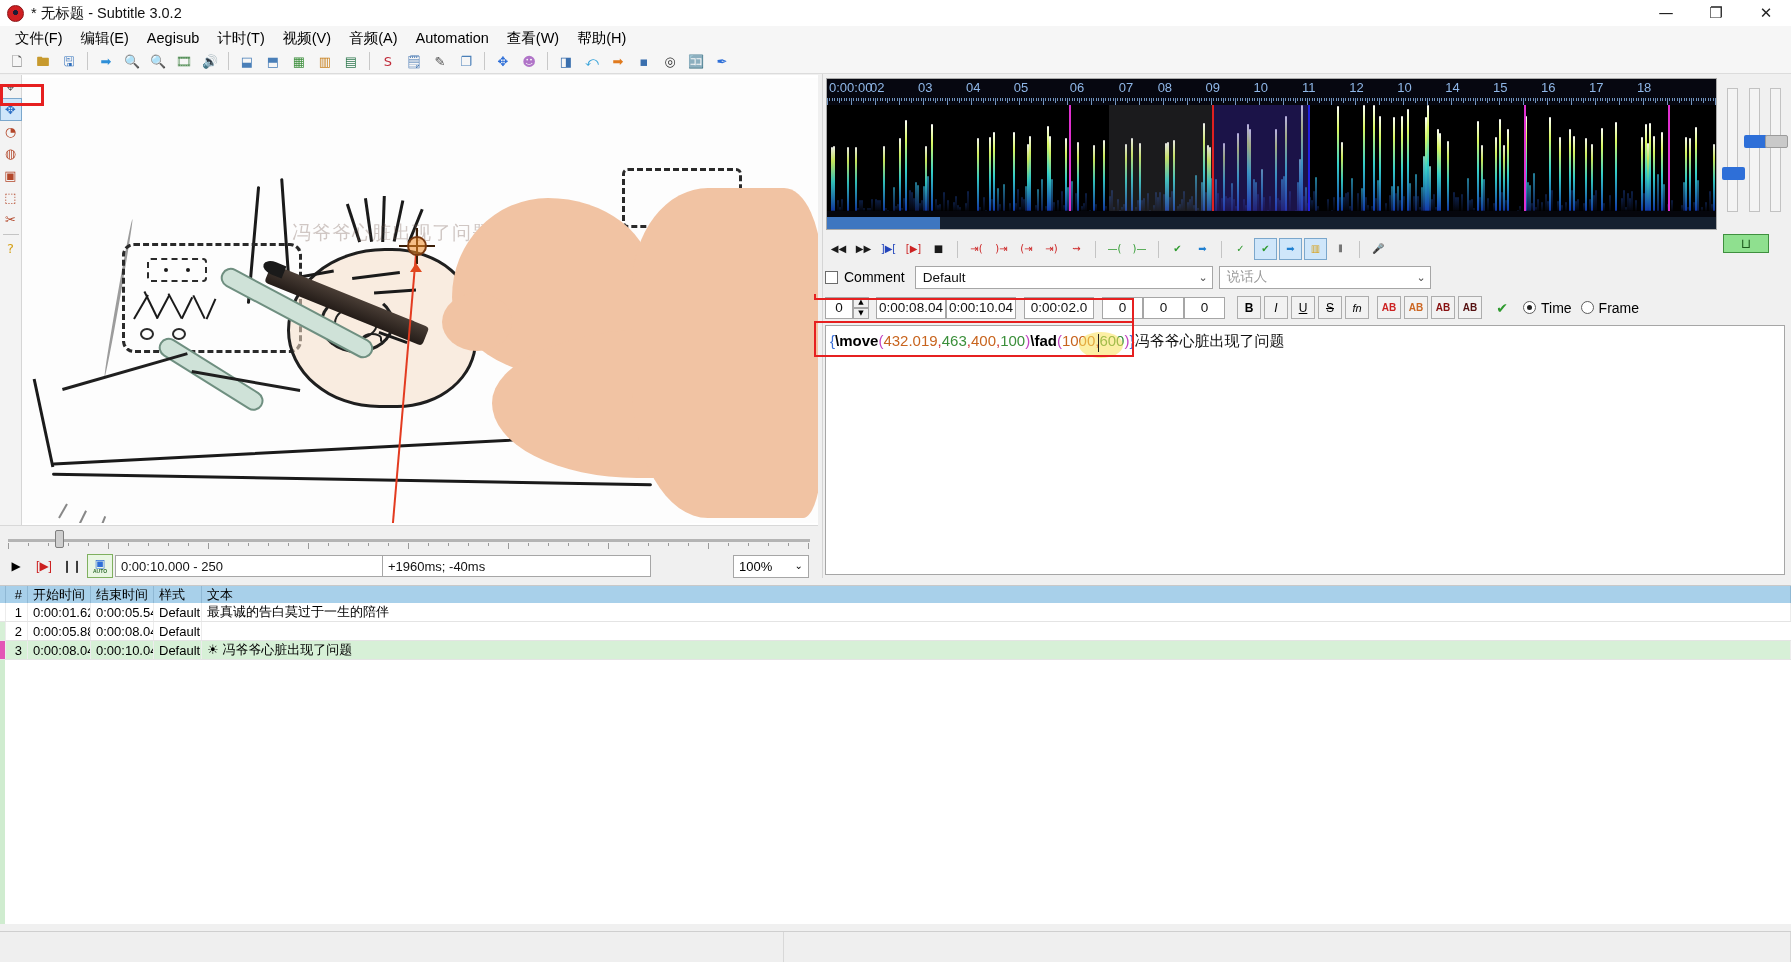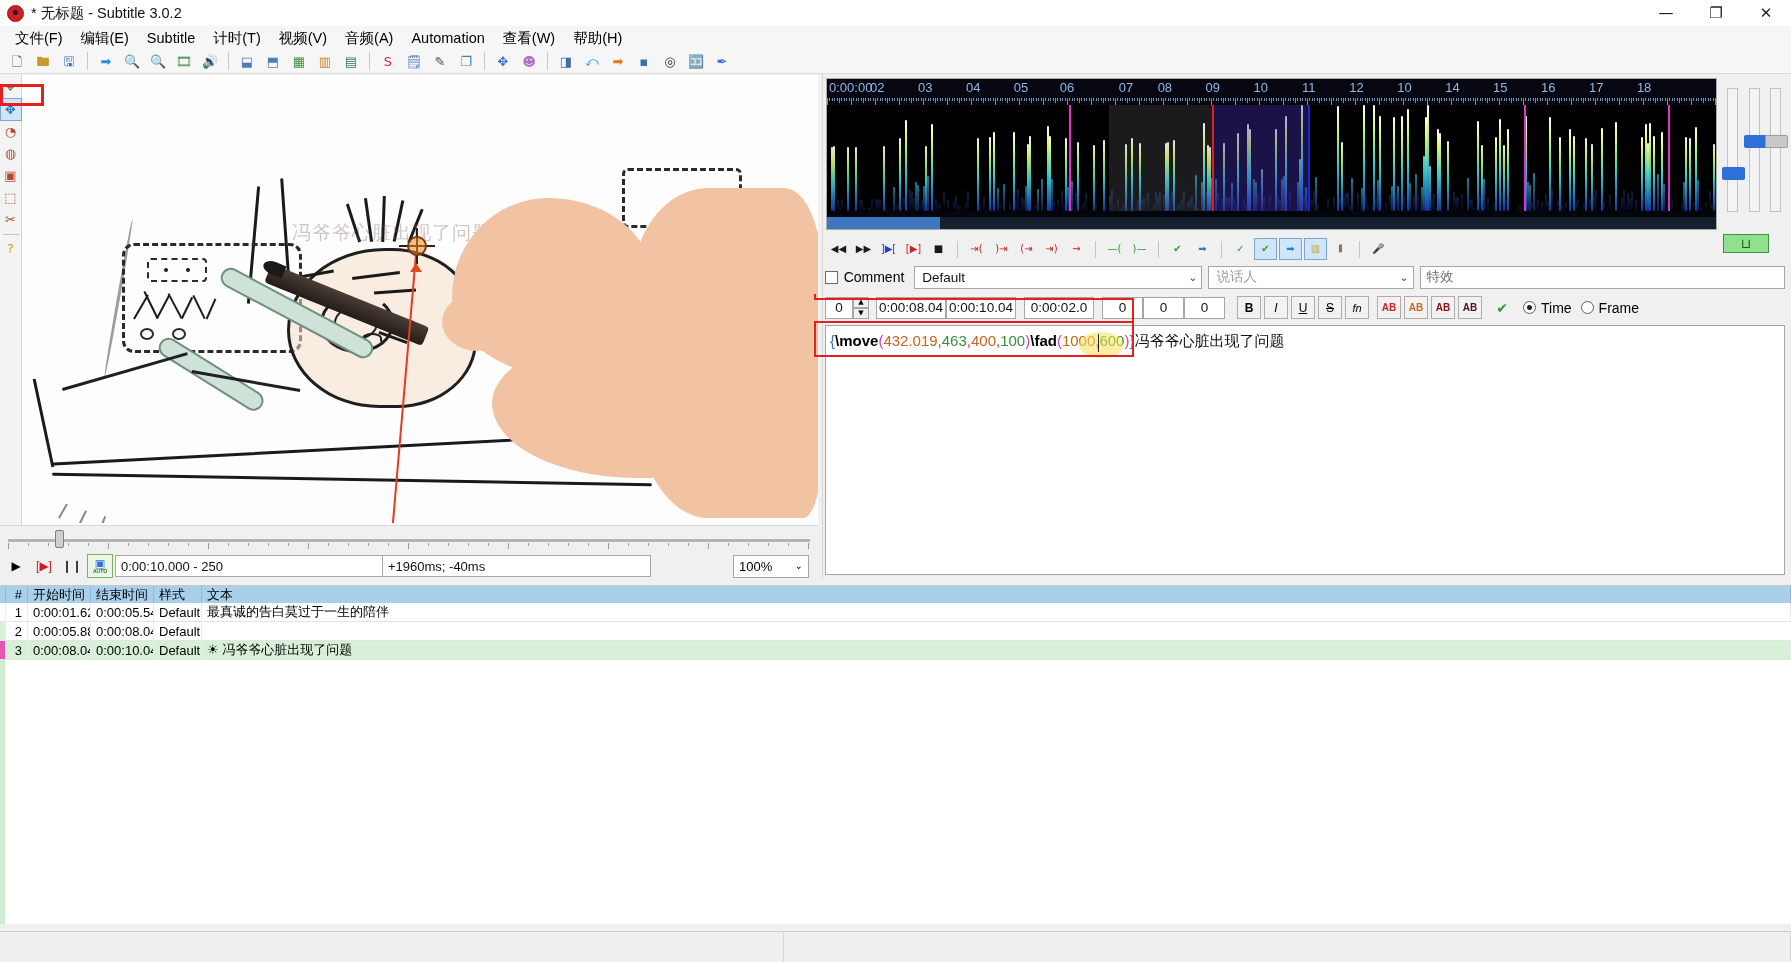--- a/index.html
+++ b/index.html
@@ -326,21 +326,21 @@
   <div id="win-buttons">
     <div class="win-btn">—</div>
     <div class="win-btn">❐</div>
     <div class="win-btn close">✕</div>
   </div>
 </div>
 
 <div id="menubar">
   <div class="menu-item">文件(F)</div>
   <div class="menu-item">编辑(E)</div>
-  <div class="menu-item">Subtitle</div>
+  <div class="menu-item">Aegisub</div>
   <div class="menu-item">计时(T)</div>
   <div class="menu-item">视频(V)</div>
   <div class="menu-item">音频(A)</div>
   <div class="menu-item">Automation</div>
   <div class="menu-item">查看(W)</div>
   <div class="menu-item">帮助(H)</div>
 </div>
 
 <div id="toolbar">
     <div class="tb-icon">
@@ -965,21 +965,21 @@
           <i style="left: 880.8px; height: 3px;"></i>
           <i style="left: 883.2px; height: 3px;"></i>
           <i style="left: 885.6px; height: 3px;"></i>
           <i style="left: 888px; height: 7px;"></i>
         </div>
     <div class="rlabel first">0:00:00</div>
         <div class="rlabel" style="left: 50.3208px;">02</div>
         <div class="rlabel" style="left: 98.2453px;">03</div>
         <div class="rlabel" style="left: 146.17px;">04</div>
         <div class="rlabel" style="left: 194.094px;">05</div>
-        <div class="rlabel" style="left: 240px;">06</div>
+        <div class="rlabel" style="left: 250px;">06</div>
         <div class="rlabel" style="left: 299px;">07</div>
         <div class="rlabel" style="left: 337.868px;">08</div>
         <div class="rlabel" style="left: 385.792px;">09</div>
         <div class="rlabel" style="left: 433.717px;">10</div>
         <div class="rlabel" style="left: 481.642px;">11</div>
         <div class="rlabel" style="left: 529.566px;">12</div>
         <div class="rlabel" style="left: 577.491px;">10</div>
         <div class="rlabel" style="left: 625.415px;">14</div>
         <div class="rlabel" style="left: 673.34px;">15</div>
         <div class="rlabel" style="left: 721.264px;">16</div>
@@ -1398,21 +1398,20 @@
     <div id="cmt-chk"></div>
     <div id="cmt-label">Comment</div>
     <div class="combo" id="style-combo">
       <span class="cv">Default</span>
       <span class="carrow gl">⌄</span>
     </div>
     <div class="combo" id="actor-combo">
       <span class="cv">说话人</span>
       <span class="carrow gl">⌄</span>
     </div>
-    <div id="effect-field">特效</div>
   </div>
 
   <div id="row-time">
     <div class="numbox" id="layer-box">0</div>
     <div class="spin">
       <div class="gl">▲</div>
       <div class="gl">▼</div>
     </div>
     <div class="numbox tbox">0:00:08.04</div>
     <div class="numbox tbox">0:00:10.04</div>

